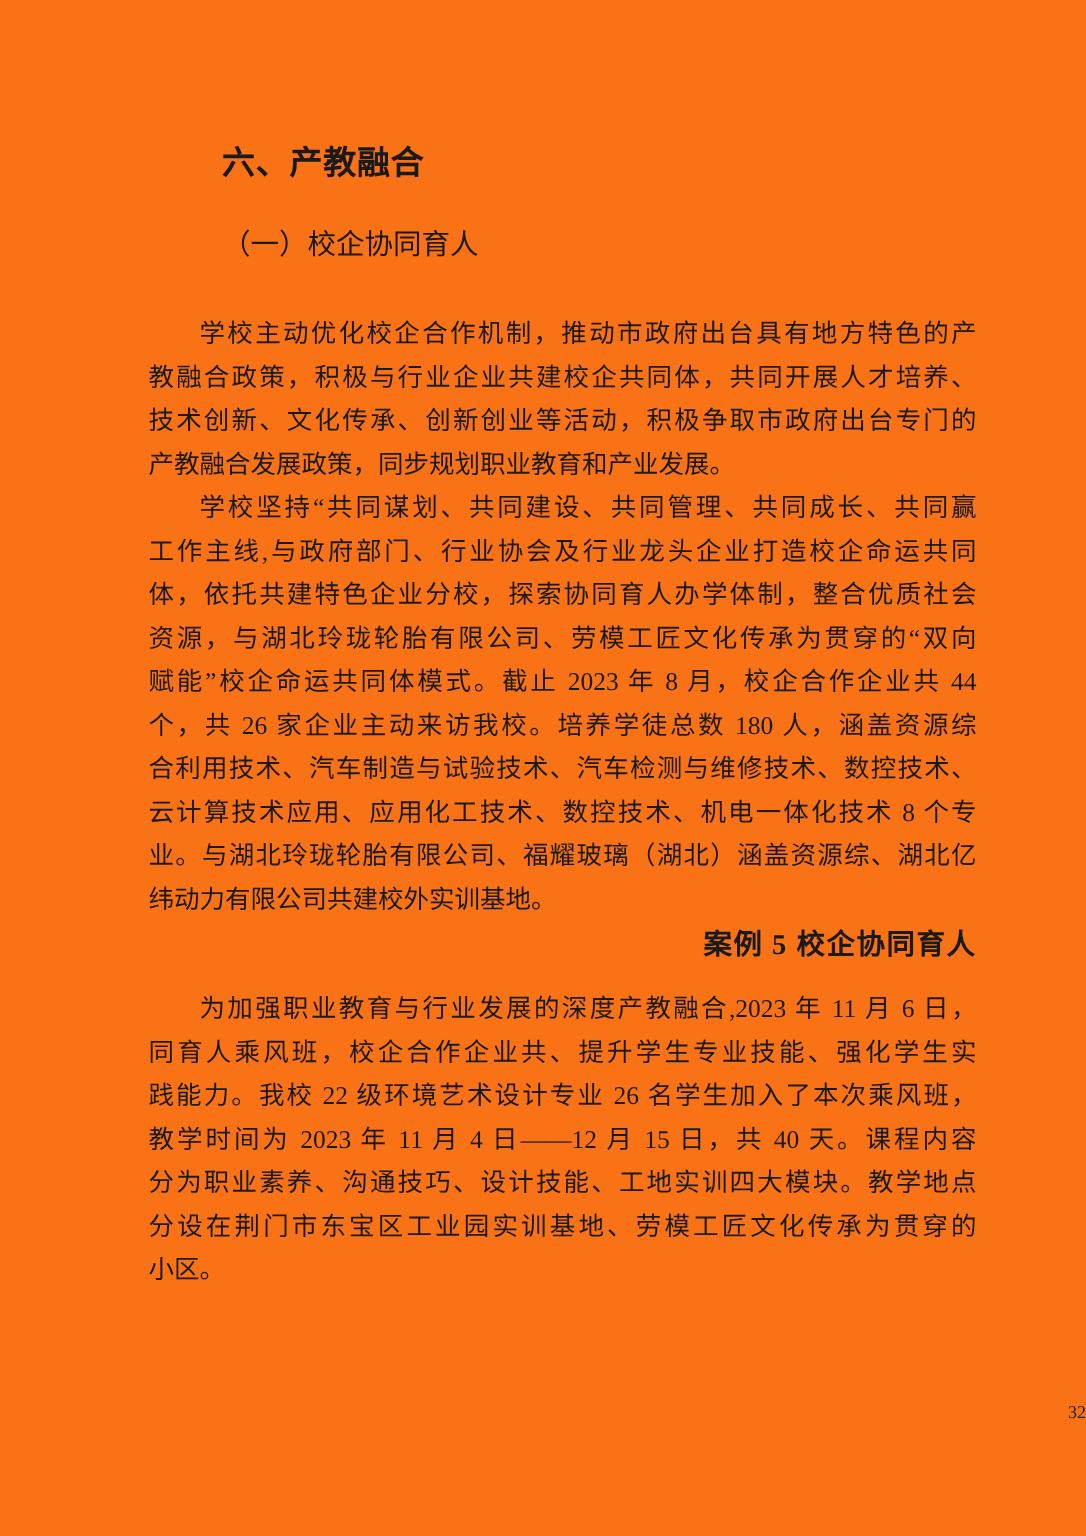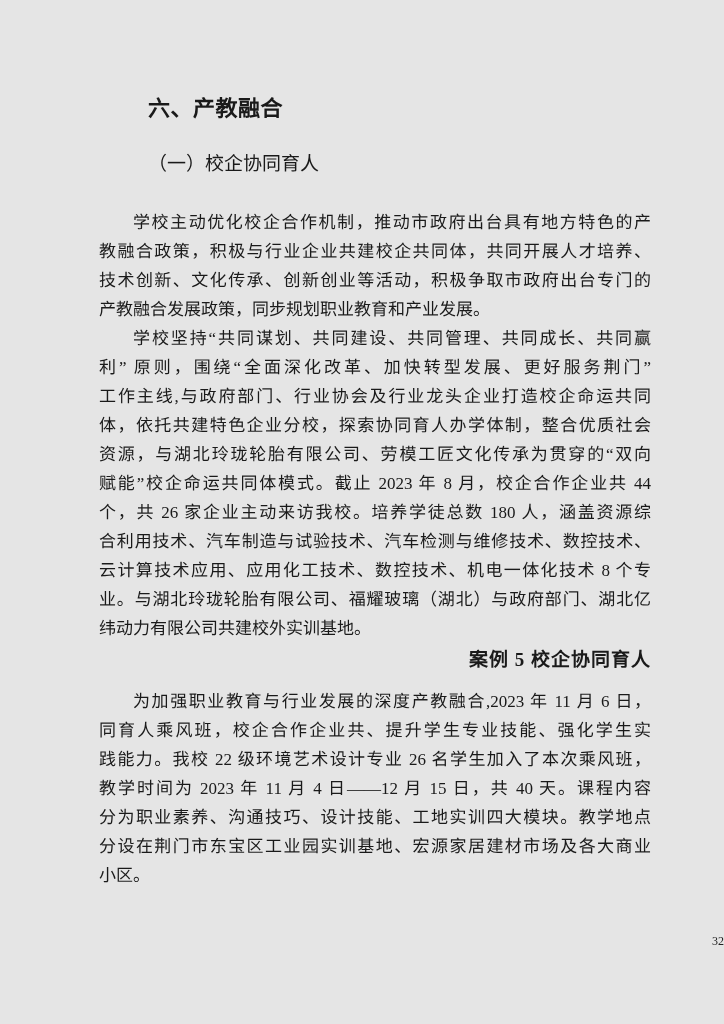--- a/index.html
+++ b/index.html
@@ -5,21 +5,21 @@
 <style>
   html, body {
     margin: 0;
     padding: 0;
     background: #ffffff;
   }
   .page {
     position: relative;
     width: 724px;
     height: 1024px;
-    background: #e5e5e5;
+    background: #f97316;
     color: #1a1a1a;
     font-family: "Liberation Serif", "DejaVu Serif", serif;
     overflow: hidden;
     -webkit-font-smoothing: antialiased;
   }
   .content {
     position: absolute;
     left: 99px;
     top: 0;
     width: 552px;
@@ -90,40 +90,39 @@
 
     <div class="para para-first">
         <div class="line line-first">学校主动优化校企合作机制，推动市政府出台具有地方特色的产</div>
         <div class="line">教融合政策，积极与行业企业共建校企共同体，共同开展人才培养、</div>
         <div class="line">技术创新、文化传承、创新创业等活动，积极争取市政府出台专门的</div>
         <div class="line line-last">产教融合发展政策，同步规划职业教育和产业发展。</div>
       </div>
 
     <div class="para">
         <div class="line line-first">学校坚持“共同谋划、共同建设、共同管理、共同成长、共同赢</div>
-        <div class="line">利” 原则，围绕“全面深化改革、加快转型发展、更好服务荆门”</div>
         <div class="line">工作主线,与政府部门、行业协会及行业龙头企业打造校企命运共同</div>
         <div class="line">体，依托共建特色企业分校，探索协同育人办学体制，整合优质社会</div>
         <div class="line">资源，与湖北玲珑轮胎有限公司、劳模工匠文化传承为贯穿的“双向</div>
         <div class="line">赋能”校企命运共同体模式。截止 2023 年 8 月，校企合作企业共 44</div>
         <div class="line">个，共 26 家企业主动来访我校。培养学徒总数 180 人，涵盖资源综</div>
         <div class="line">合利用技术、汽车制造与试验技术、汽车检测与维修技术、数控技术、</div>
         <div class="line">云计算技术应用、应用化工技术、数控技术、机电一体化技术 8 个专</div>
-        <div class="line">业。与湖北玲珑轮胎有限公司、福耀玻璃（湖北）与政府部门、湖北亿</div>
+        <div class="line">业。与湖北玲珑轮胎有限公司、福耀玻璃（湖北）涵盖资源综、湖北亿</div>
         <div class="line line-last">纬动力有限公司共建校外实训基地。</div>
       </div>
 
     <div class="case-heading">案例 5 校企协同育人</div>
 
     <div class="para case-para">
         <div class="line line-first">为加强职业教育与行业发展的深度产教融合,2023 年 11 月 6 日，</div>
         <div class="line">同育人乘风班，校企合作企业共、提升学生专业技能、强化学生实</div>
         <div class="line">践能力。我校 22 级环境艺术设计专业 26 名学生加入了本次乘风班，</div>
         <div class="line">教学时间为 2023 年 11 月 4 日——12 月 15 日，共 40 天。课程内容</div>
         <div class="line">分为职业素养、沟通技巧、设计技能、工地实训四大模块。教学地点</div>
-        <div class="line">分设在荆门市东宝区工业园实训基地、宏源家居建材市场及各大商业</div>
+        <div class="line">分设在荆门市东宝区工业园实训基地、劳模工匠文化传承为贯穿的</div>
         <div class="line line-last">小区。</div>
       </div>
 
   </div>
 
   <div class="page-number">32</div>
 </div>
 
 </body></html>

